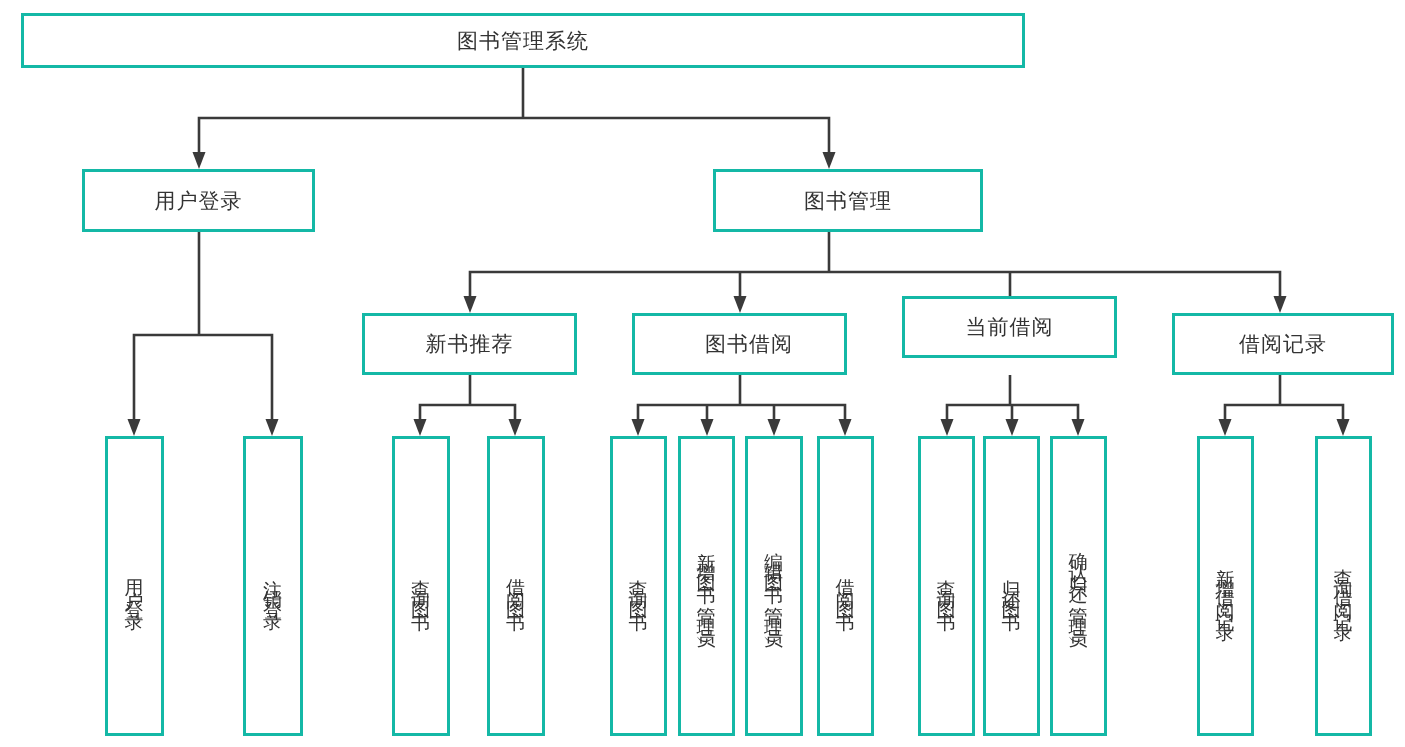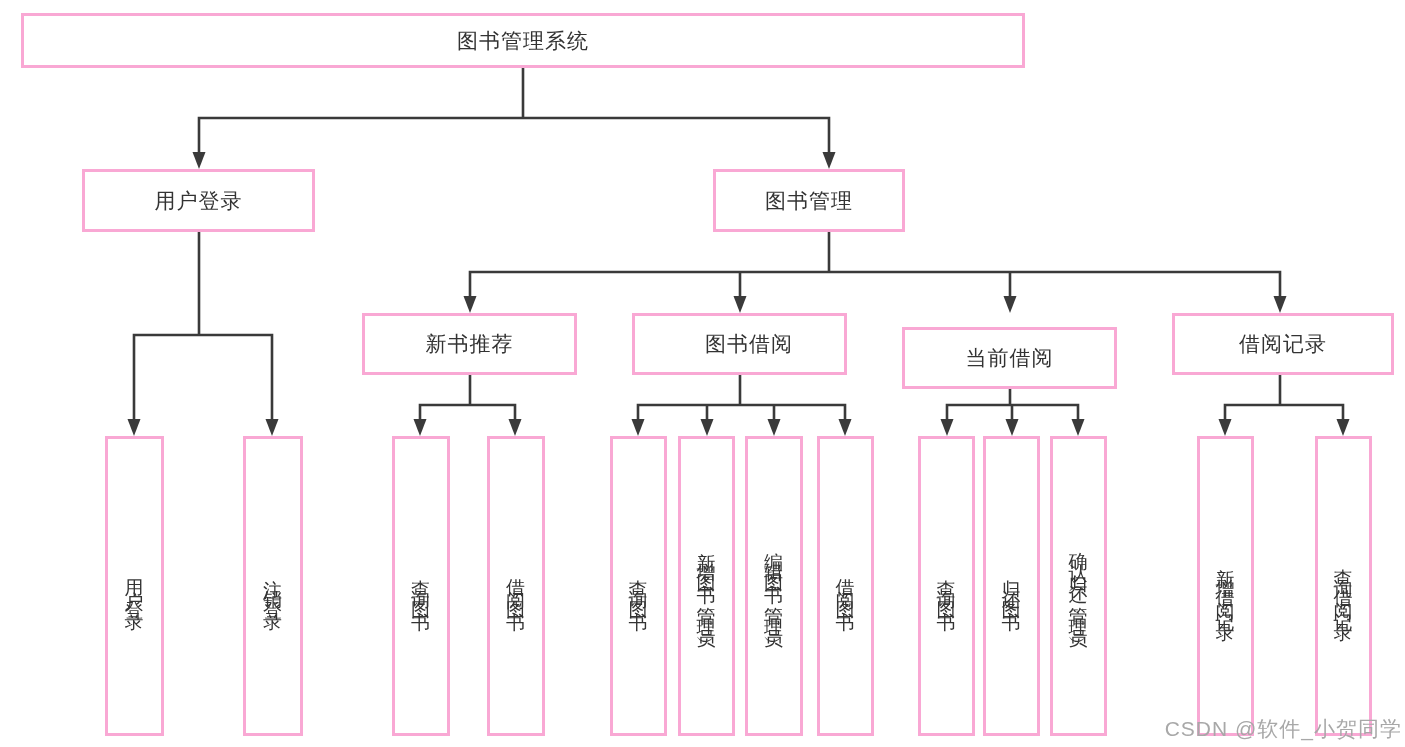--- a/index.html
+++ b/index.html
@@ -18,21 +18,21 @@
   svg.connectors {
     position: absolute;
     left: 0;
     top: 0;
     width: 1405px;
     height: 747px;
   }
   .node {
     position: absolute;
     box-sizing: border-box;
-    border: 3px solid #f9a8d4;
+    border: 3px solid #14b8a6;
     background: #ffffff;
     display: flex;
     align-items: center;
     justify-content: center;
     color: #333333;
   }
   .node.h {
     font-size: 21px;
     letter-spacing: 1px;
     white-space: nowrap;
@@ -102,40 +102,39 @@
       <polygon points="1078,436 1071.5,419 1084.5,419"></polygon>
 
       <polygon points="1225,436 1218.5,419 1231.5,419"></polygon>
       <polygon points="1343,436 1336.5,419 1349.5,419"></polygon>
     </g>
   </svg>
 
   <div class="node h" style="left:21px; top:13px; width:1004px; height:55px;">图书管理系统</div>
 
   <div class="node h" style="left:82px; top:169px; width:233px; height:63px;">用户登录</div>
-  <div class="node h" style="left:713px; top:169px; width:192px; height:63px;">图书管理</div>
+  <div class="node h" style="left:713px; top:169px; width:270px; height:63px;">图书管理</div>
 
   <div class="node h" style="left:362px; top:313px; width:215px; height:62px;text-align:right;">新书推荐</div>
   <div class="node h" style="left:632px; top:313px; width:215px; height:62px;padding-left:19px;">图书借阅</div>
-  <div class="node h" style="left:902px; top:327px; width:215px; height:62px;">当前借阅</div>
+  <div class="node h" style="left:902px; top:296px; width:215px; height:62px;">当前借阅</div>
   <div class="node h" style="left:1172px; top:313px; width:222px; height:62px;">借阅记录</div>
 
   <div class="node v" style="left:105px; top:436px; width:59px; height:300px;">用户登录</div>
   <div class="node v" style="left:243px; top:436px; width:60px; height:300px;">注销登录</div>
 
   <div class="node v" style="left:392px; top:436px; width:58px; height:300px;">查询图书</div>
   <div class="node v" style="left:487px; top:436px; width:58px; height:300px;">借阅图书</div>
 
   <div class="node v" style="left:610px; top:436px; width:57px; height:300px;">查询图书</div>
   <div class="node v" style="left:678px; top:436px; width:57px; height:300px;">新增图书（管理员）</div>
   <div class="node v" style="left:745px; top:436px; width:58px; height:300px;">编辑图书（管理员）</div>
   <div class="node v" style="left:817px; top:436px; width:57px; height:300px;">借阅图书</div>
 
   <div class="node v" style="left:918px; top:436px; width:57px; height:300px;">查询图书</div>
   <div class="node v" style="left:983px; top:436px; width:57px; height:300px;">归还图书</div>
   <div class="node v" style="left:1050px; top:436px; width:57px; height:300px;">确认归还（管理员）</div>
 
   <div class="node v" style="left:1197px; top:436px; width:57px; height:300px;">新增借阅记录</div>
   <div class="node v" style="left:1315px; top:436px; width:57px; height:300px;">查询借阅记录</div>
 
-  <div class="watermark">CSDN @软件_小贺同学</div>
 
 </div>
 
 </body></html>

